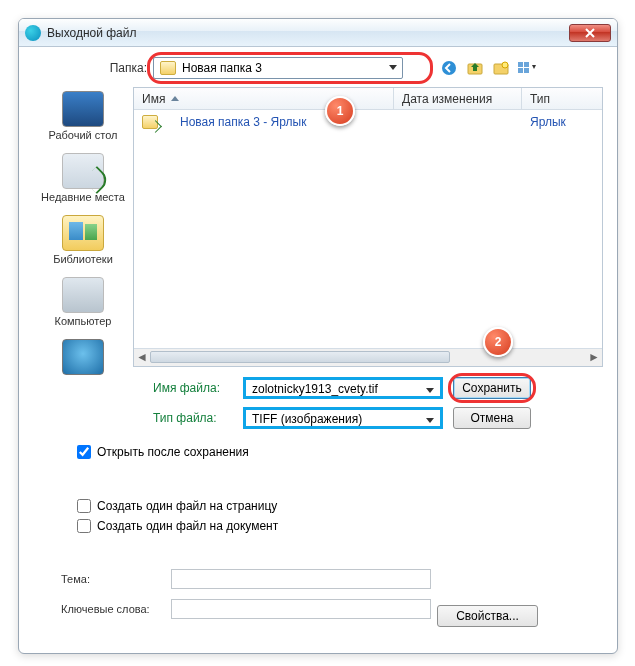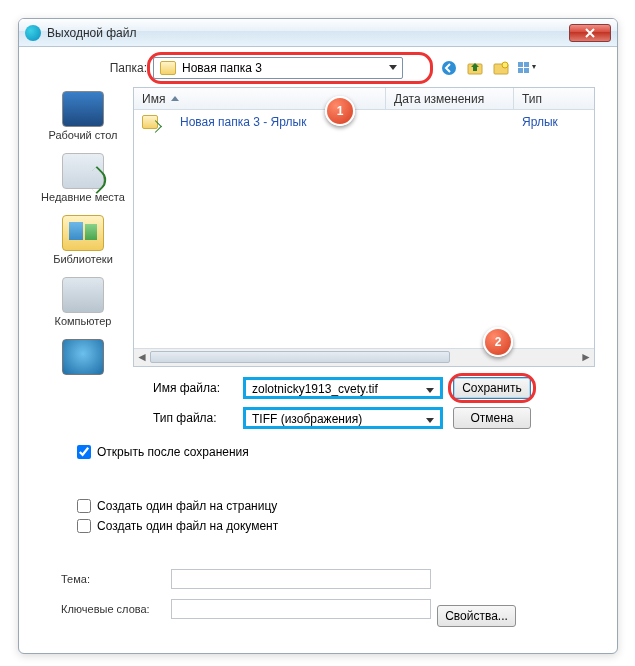--- a/index.html
+++ b/index.html
@@ -2,21 +2,21 @@
 <html><head>
 <meta charset="utf-8">
 <style>
 * { box-sizing: border-box; margin: 0; padding: 0; font-family: "Segoe UI", Tahoma, sans-serif; font-size: 12px; }
 body { background: #fff; width: 635px; height: 666px; position: relative; }
 .outer { position: absolute; left: 18px; top: 18px; width: 600px; height: 636px; border: 1px solid #9aa7b5; border-radius: 6px; overflow: hidden; background: #fff; box-shadow: 0 2px 8px rgba(0,0,0,.15); }
 .titlebar { height: 28px; background: linear-gradient(#fdfefe,#e8f1f8 45%,#d7e6f3 46%,#e8f3fb); display: flex; align-items: center; padding: 0 6px; border-bottom: 1px solid #b8c6d4; }
 .titlebar .app-icon { width: 16px; height: 16px; border-radius: 50%; background: radial-gradient(circle at 35% 35%, #3bd0e6, #0a8fbf); margin-right: 6px; }
 .titlebar .title { flex: 1; color: #2a2a2a; }
 .close-btn { width: 42px; height: 18px; border: 1px solid #8a3b3b; border-radius: 3px; background: linear-gradient(#f08f84,#d64a3c 45%,#c23424 46%,#e07a6e); color: #fff; display: flex; align-items: center; justify-content: center; font-weight: bold; cursor: pointer; }
-.body { padding: 10px 22px 14px 14px; height: calc(100% - 28px); }
+.body { padding: 10px 14px 14px 14px; height: calc(100% - 28px); }
 .folder-row { display: flex; align-items: center; margin-bottom: 8px; padding-left: 70px; }
 .folder-row .lbl { width: 50px; text-align: right; padding-right: 6px; color: #333; }
 .folder-combo { position: relative; flex: 1; max-width: 250px; }
 .folder-combo .box { height: 22px; border: 1px solid #7a93ab; border-radius: 2px; background: #fff; display: flex; align-items: center; padding: 0 20px 0 6px; }
 .folder-combo .box .fico { width: 16px; height: 14px; background: linear-gradient(#fff4c9,#f4d169); border: 1px solid #cead3f; border-radius: 2px; margin-right: 6px; }
 .folder-combo .arrow { position: absolute; right: 6px; top: 8px; width: 0; height: 0; border-left: 4px solid transparent; border-right: 4px solid transparent; border-top: 5px solid #333; }
 .hl1 { position: absolute; border: 3px solid #e33; border-radius: 14px; pointer-events: none; }
 .nav-icons { display: flex; gap: 6px; margin-left: 10px; }
 .nav-icons .ic { width: 20px; height: 20px; display: flex; align-items: center; justify-content: center; border-radius: 3px; cursor: pointer; }
 .main { display: flex; height: 280px; }
@@ -45,34 +45,34 @@
 .frow .ficon { width: 16px; height: 14px; background: linear-gradient(#fff4c9,#f4d169); border: 1px solid #cead3f; border-radius: 2px; position: relative; }
 .frow .ficon::after { content:""; position:absolute; right:-3px; bottom:-3px; width:8px; height:8px; border:1px solid #2a7c2a; border-left:none; border-bottom:none; transform: rotate(45deg); }
 .frow .c-date, .frow .c-type { padding-left: 8px; }
 .hscroll { height: 18px; border-top: 1px solid #d4dde6; background: #f0f0f0; position: relative; }
 .hscroll .thumb { position: absolute; left: 16px; top: 2px; width: 300px; height: 12px; background: linear-gradient(#e6ecf2,#cfd9e2); border: 1px solid #b2bfcb; border-radius: 2px; }
 .hscroll .arr { position: absolute; top: 0; width: 16px; height: 16px; display: flex; align-items: center; justify-content: center; color: #666; }
 .hscroll .arr.l { left: 0; }
 .hscroll .arr.r { right: 0; }
 .fields { margin-top: 10px; padding-left: 120px; }
 .fields .row { display: flex; align-items: center; margin-bottom: 8px; }
-.fields .lbl { width: 90px; color: #000000; }
+.fields .lbl { width: 90px; color: #15803d; }
 .fields .combo { flex: 1; max-width: 200px; height: 22px; border: 3px solid #0ea5e9; background: #fff; padding: 2px 20px 2px 6px; position: relative; }
 .fields .combo .arrow { position: absolute; right: 6px; top: 8px; width: 0; height: 0; border-left: 4px solid transparent; border-right: 4px solid transparent; border-top: 5px solid #333; }
 .btn { width: 78px; height: 22px; margin-left: 10px; border: 1px solid #8e8f8f; border-radius: 3px; background: linear-gradient(#f7f7f7,#e4e4e4); display: flex; align-items: center; justify-content: center; cursor: pointer; }
 .btn.hot { border-color: #3c7fb1; box-shadow: 0 0 0 1px #a7d9f5 inset; }
 .chk-row { display: flex; align-items: center; gap: 6px; margin-top: 16px; margin-left: 44px; }
 .chk-row input { width: 14px; height: 14px; }
 .opts { margin-top: 40px; margin-left: 44px; }
 .opts .chk-row { margin-left: 0; margin-top: 6px; }
 .meta { margin-top: 36px; margin-left: 28px; }
 .meta .row { display: flex; align-items: center; margin-bottom: 10px; }
 .meta .lbl { width: 110px; color: #333; font-size: 11px; }
 .meta .inp { width: 260px; height: 20px; border: 1px solid #c0c6cc; background: #fff; }
-.props-btn { position: absolute; left: 418px; bottom: 26px; width: 79px; height: 22px; border: 1px solid #8e8f8f; border-radius: 3px; background: linear-gradient(#f7f7f7,#e4e4e4); display: flex; align-items: center; justify-content: center; cursor: pointer; }
+.props-btn { position: absolute; left: 418px; bottom: 26px; width: 101px; height: 22px; border: 1px solid #8e8f8f; border-radius: 3px; background: linear-gradient(#f7f7f7,#e4e4e4); display: flex; align-items: center; justify-content: center; cursor: pointer; }
 .badge { position: absolute; width: 30px; height: 30px; border-radius: 50%; background: radial-gradient(circle at 35% 30%, #ff8a6a, #d63c1f); border: 2px solid #fff; box-shadow: 0 2px 4px rgba(0,0,0,.4); color: #fff; font-weight: bold; font-size: 15px; display: flex; align-items: center; justify-content: center; pointer-events:none; }
 </style>
 </head>
 <body>
 
 <div class="outer">
   <div class="titlebar">
     <div class="app-icon"></div>
     <div class="title">Выходной файл</div>
     <div class="close-btn">

